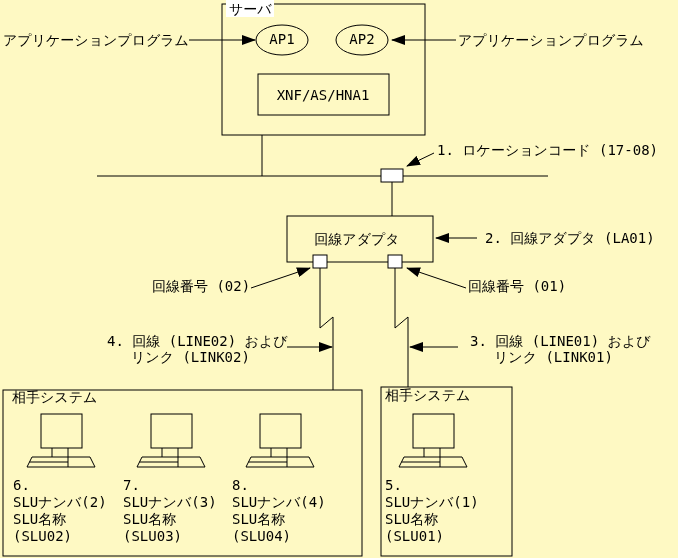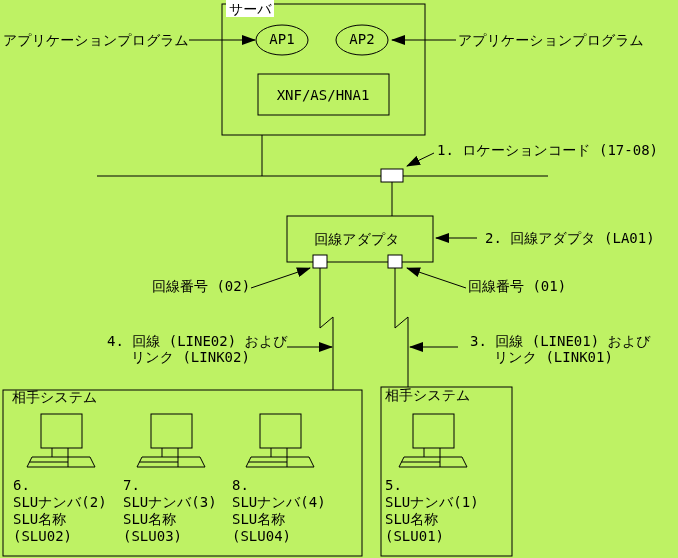--- a/index.html
+++ b/index.html
@@ -4,21 +4,21 @@
 <style>
   html, body {
     margin: 0;
     padding: 0;
     background: #ffffff;
   }
   .stage {
     position: relative;
     width: 678px;
     height: 558px;
-    background: #bef264;
+    background: #fef9c3;
   }
   svg { display: block; }
   svg text {
     font-family: "DejaVu Sans Mono", "Liberation Mono", monospace;
     font-size: 14px;
     fill: #000000;
     white-space: pre;
   }
   .ctr { text-anchor: middle; }
   .ln   { stroke: #000000; stroke-width: 1; fill: none; }

